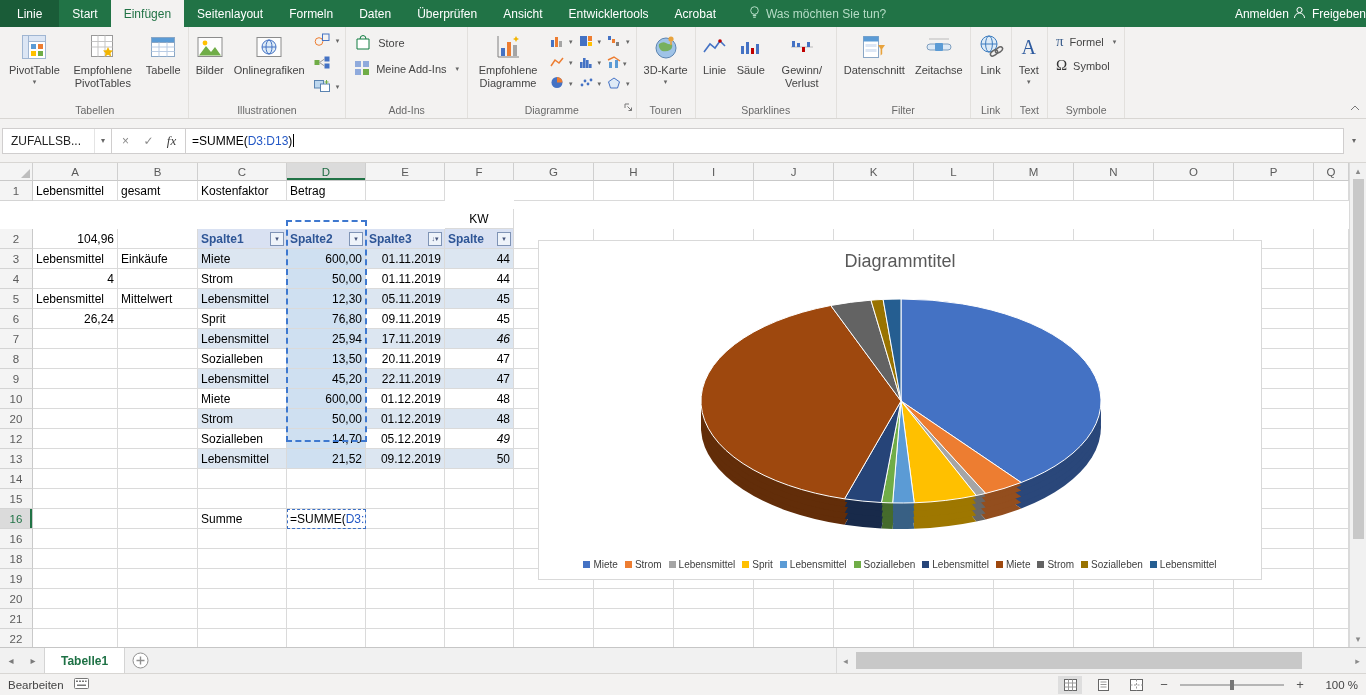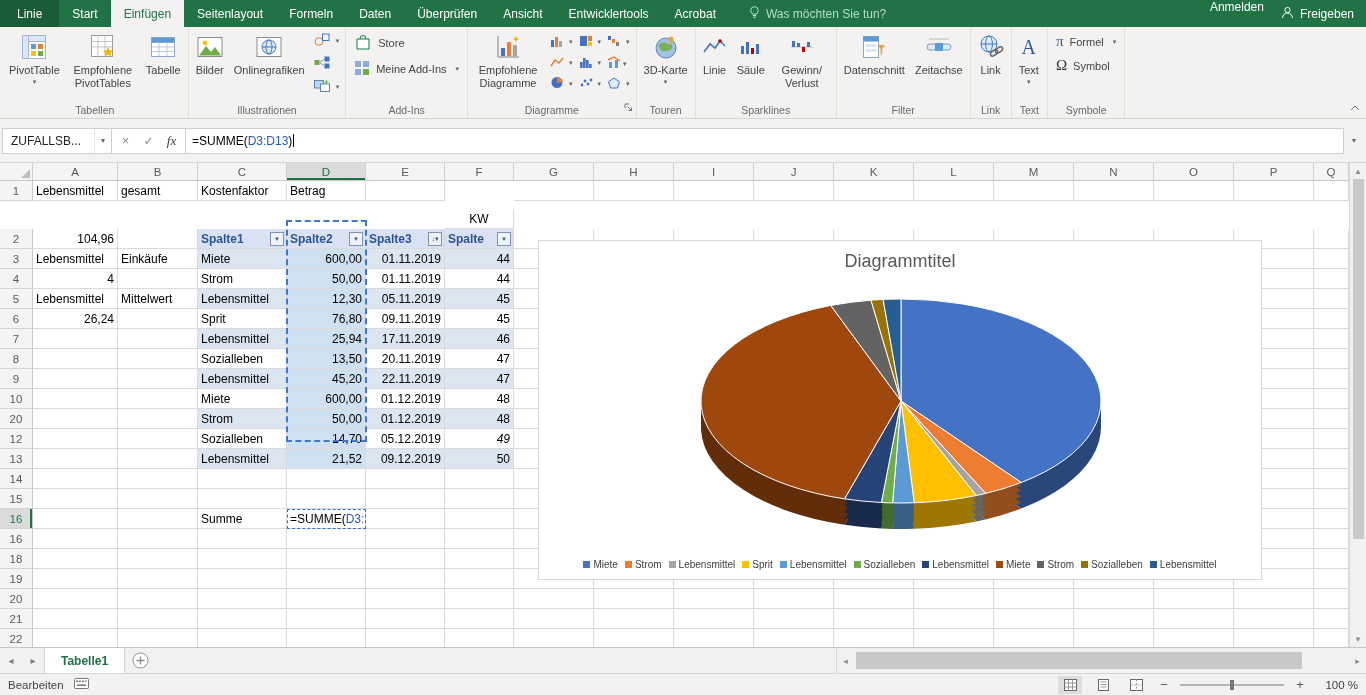--- a/index.html
+++ b/index.html
@@ -6,21 +6,21 @@
   html,body{width:1366px;height:695px;overflow:hidden}
   body{font-family:"Liberation Sans","DejaVu Sans",sans-serif;background:#fff;cursor:default;-webkit-user-select:none;user-select:none}
 
   
   .titlebar{height:27px;background:#217346;display:flex;align-items:stretch;color:#fff;font-size:12px}
   .rtabs{display:flex;align-items:stretch}
   .rtab{padding:0 13px;display:flex;align-items:center;white-space:nowrap}
   .rtab.file{background:#1a5c38;padding:0 17px}
   .rtab.active{background:#f3f2f1;color:#217346}
   .tb-search{display:flex;align-items:center;gap:6px;color:#b5dcc6;margin-left:20px;white-space:nowrap}
-  .tb-right{margin-left:auto;display:flex;gap:17px;padding-right:12px;white-space:nowrap}
+  .tb-right{margin-left:auto;display:flex;align-items:center;gap:4px;padding-right:0;white-space:nowrap}
   .share{display:flex;align-items:center;gap:6px}
 
   
   .ribbon{height:92px;background:#f3f2f1;display:flex;position:relative;border-bottom:1px solid #d8d6d3;padding-left:2px}
   .rgroup{display:flex;flex-direction:column;border-right:1px solid #e2e0dd;padding:1px 2px 0;position:relative}
   .rgc{flex:1;display:flex;align-items:stretch}
   .rglabel{height:15px;font-size:10.5px;color:#696969;text-align:center;line-height:14px;white-space:nowrap;padding:0 6px}
   .rbtn{display:flex;flex-direction:column;align-items:center;padding:4px 5px 1px;font-size:11px;color:#444;text-align:center;line-height:1.15}
   .rbtn .ric{height:30px;display:flex;align-items:center;justify-content:center;margin-bottom:2px}
   .dd{font-size:7px;color:#666;display:block;margin-top:1px;line-height:1}
@@ -660,21 +660,21 @@
         <div class="gc" style="width: 80px;"></div>
         <div class="gc" style="width: 35px;"></div>
       </div>
       <div class="grow">
         <div class="grh">7</div>
         <div class="gc" style="width: 85px;"></div>
         <div class="gc" style="width: 80px;"></div>
         <div class="gc band" style="width: 89px;">Lebensmittel</div>
         <div class="gc ar band sel" style="width: 79px;">25,94</div>
         <div class="gc ar band" style="width: 79px;">17.11.2019</div>
-        <div class="gc ar band" style="width: 69px;">46</div>
+        <div class="gc ar band" style="width: 69px; font-style: italic;">46</div>
         <div class="gc" style="width: 80px;"></div>
         <div class="gc" style="width: 80px;"></div>
         <div class="gc" style="width: 80px;"></div>
         <div class="gc" style="width: 80px;"></div>
         <div class="gc" style="width: 80px;"></div>
         <div class="gc" style="width: 80px;"></div>
         <div class="gc" style="width: 80px;"></div>
         <div class="gc" style="width: 80px;"></div>
         <div class="gc" style="width: 80px;"></div>
         <div class="gc" style="width: 80px;"></div>

